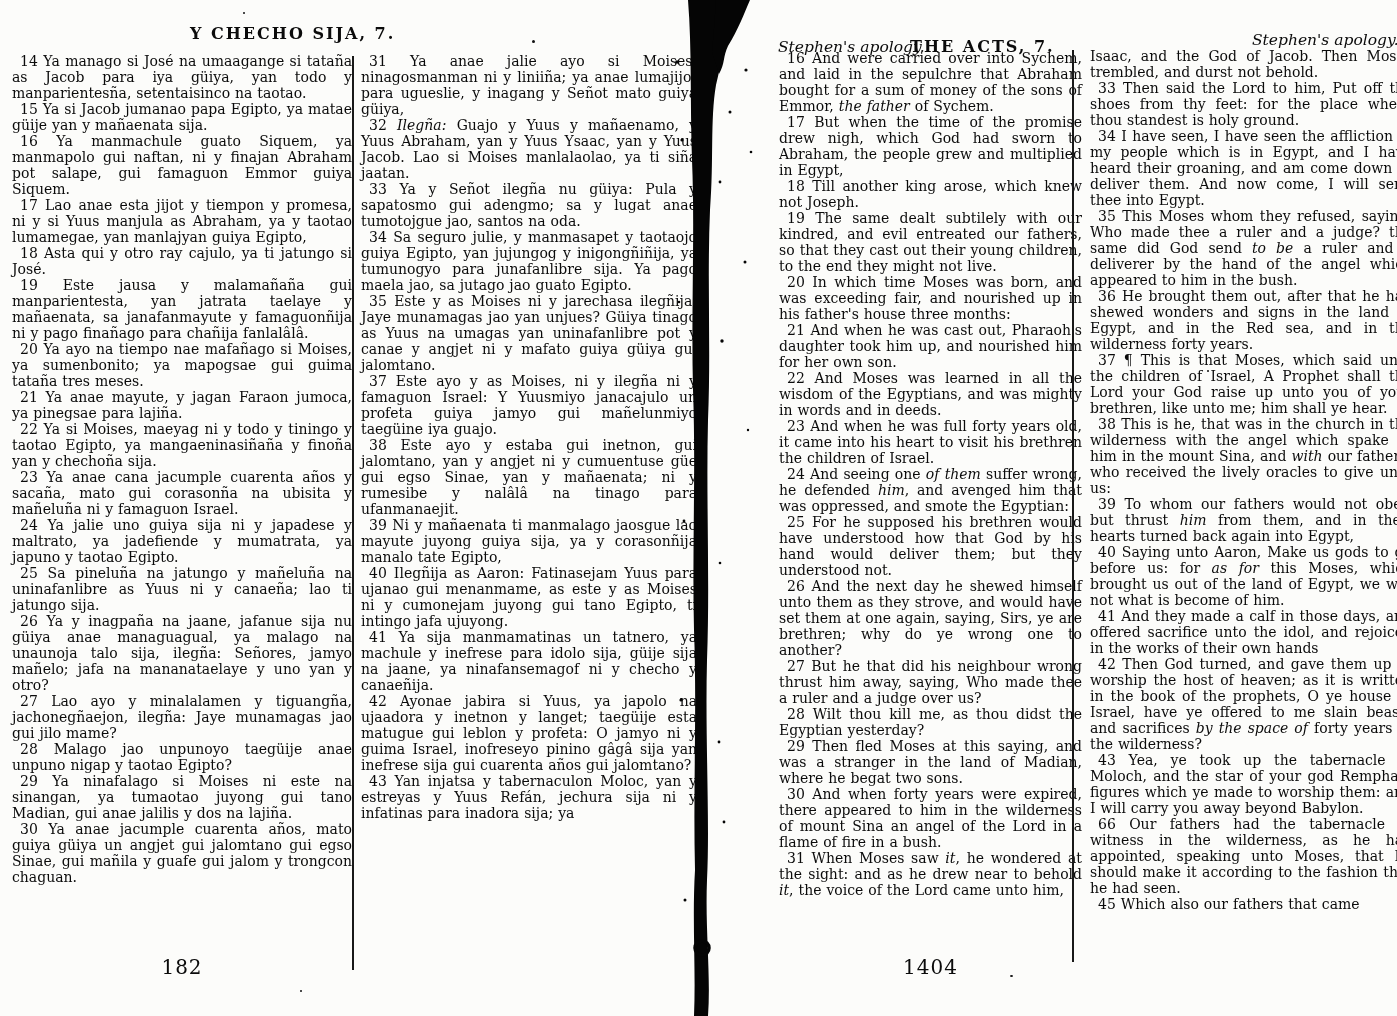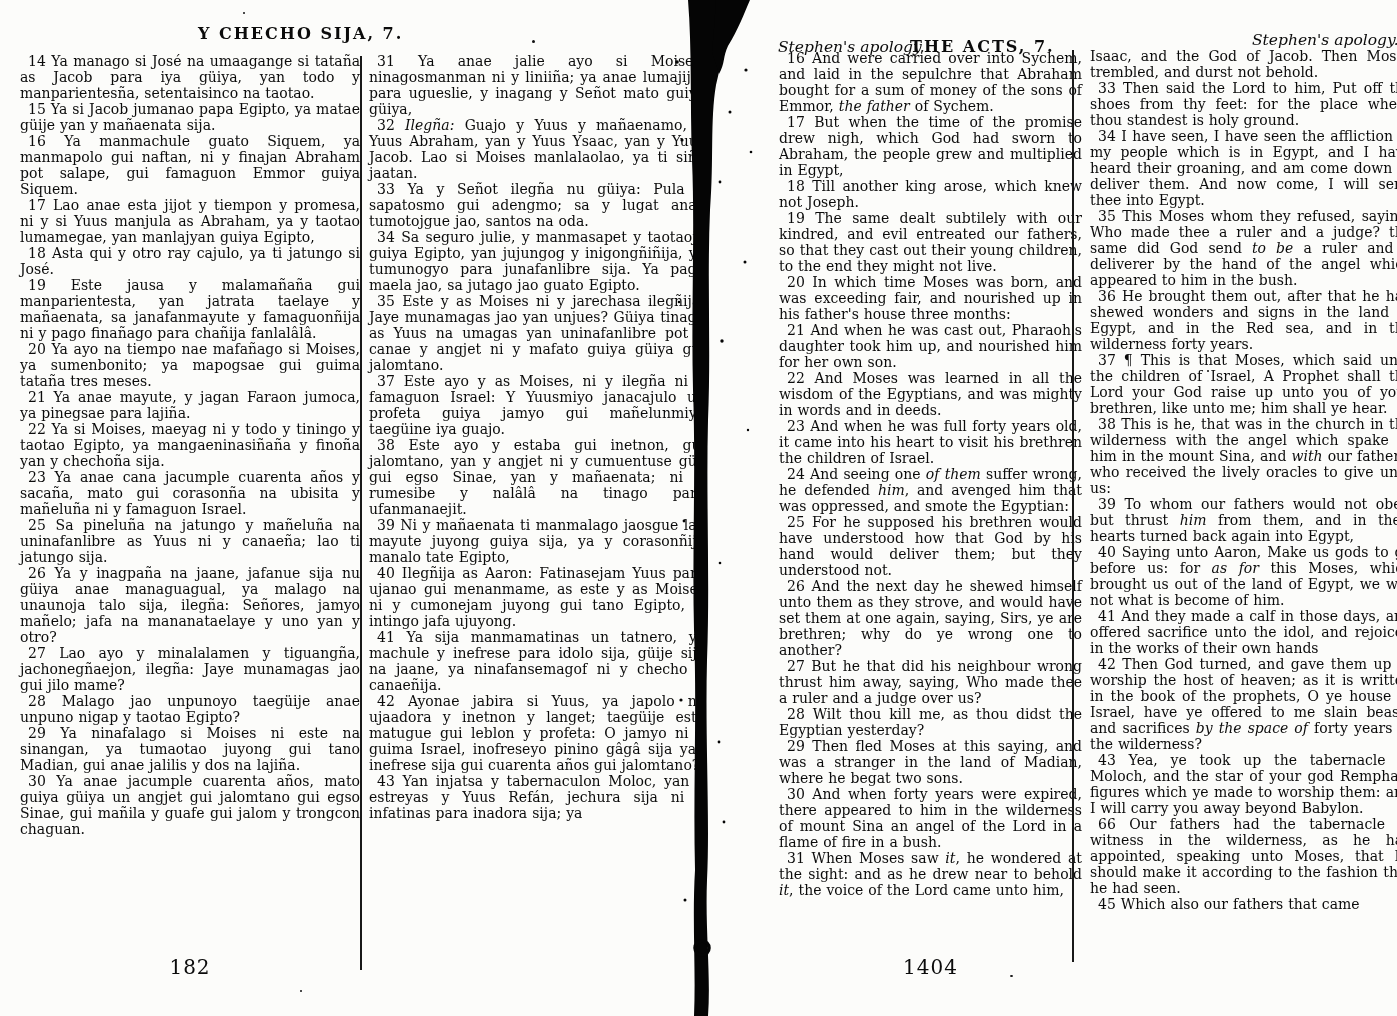--- a/index.html
+++ b/index.html
@@ -26,34 +26,35 @@
   .page-number{
     position:absolute;font-size:20px;letter-spacing:1px;text-align:center;
   }
   .vrule{position:absolute;width:1.5px;background:#181818;}
   .gutter-svg{position:absolute;top:0;}
   .speck{position:absolute;background:#111;border-radius:50%;}
 </style>
 </head>
 <body>
 
-<div class="page" style="left:8px;width:695px;padding-left:32px;">
+<div class="page" style="left:0;width:695px;padding-left:32px;">
   <div class="pg-header" style="left:190px;top:24px;width:160px;text-align:center;">Y CHECHO SIJA, 7.</div>
 
   <div class="col" style="left:12px;top:53px;width:340px;">
       <p class="verse"><span class="vnum">14</span> Ya manago si José na umaagange si tataña as Jacob para iya güiya, yan todo y manparientesña, setentaisinco na taotao.</p>
       <p class="verse"><span class="vnum">15</span> Ya si Jacob jumanao papa Egipto, ya matae güije yan y mañaenata sija.</p>
       <p class="verse"><span class="vnum">16</span> Ya manmachule guato Siquem, ya manmapolo gui naftan, ni y finajan Abraham pot salape, gui famaguon Emmor guiya Siquem.</p>
       <p class="verse"><span class="vnum">17</span> Lao anae esta jijot y tiempon y promesa, ni y si Yuus manjula as Abraham, ya y taotao lumamegae, yan manlajyan guiya Egipto,</p>
       <p class="verse"><span class="vnum">18</span> Asta qui y otro ray cajulo, ya ti jatungo si José.</p>
       <p class="verse"><span class="vnum">19</span> Este jausa y malamañaña gui manparientesta, yan jatrata taelaye y mañaenata, sa janafanmayute y famaguonñija ni y pago finañago para chañija fanlalâlâ.</p>
       <p class="verse"><span class="vnum">20</span> Ya ayo na tiempo nae mafañago si Moises, ya sumenbonito; ya mapogsae gui guima tataña tres meses.</p>
       <p class="verse"><span class="vnum">21</span> Ya anae mayute, y jagan Faraon jumoca, ya pinegsae para lajiña.</p>
       <p class="verse"><span class="vnum">22</span> Ya si Moises, maeyag ni y todo y tiningo y taotao Egipto, ya mangaeninasiñaña y finoña yan y chechoña sija.</p>
       <p class="verse"><span class="vnum">23</span> Ya anae cana jacumple cuarenta años y sacaña, mato gui corasonña na ubisita y mañeluña ni y famaguon Israel.</p>
+      <p class="verse"><span class="vnum">24</span> Ya jalie uno guiya sija ni y japadese y maltrato, ya jadefiende y mumatrata, ya japuno y taotao Egipto.</p>
       <p class="verse"><span class="vnum">25</span> Sa pineluña na jatungo y mañeluña na uninafanlibre as Yuus ni y canaeña; lao ti jatungo sija.</p>
       <p class="verse"><span class="vnum">26</span> Ya y inagpaña na jaane, jafanue sija nu güiya anae managuagual, ya malago na unaunoja talo sija, ilegña: Señores, jamyo mañelo; jafa na mananataelaye y uno yan y otro?</p>
       <p class="verse"><span class="vnum">27</span> Lao ayo y minalalamen y tiguangña, jachonegñaejon, ilegña: Jaye munamagas jao gui jilo mame?</p>
       <p class="verse"><span class="vnum">28</span> Malago jao unpunoyo taegüije anae unpuno nigap y taotao Egipto?</p>
       <p class="verse"><span class="vnum">29</span> Ya ninafalago si Moises ni este na sinangan, ya tumaotao juyong gui tano Madian, gui anae jalilis y dos na lajiña.</p>
       <p class="verse"><span class="vnum">30</span> Ya anae jacumple cuarenta años, mato guiya güiya un angjet gui jalomtano gui egso Sinae, gui mañila y guafe gui jalom y trongcon chaguan.</p>
     </div>
 
   <div class="vrule" style="left:352px;top:56px;height:914px;"></div>
 

